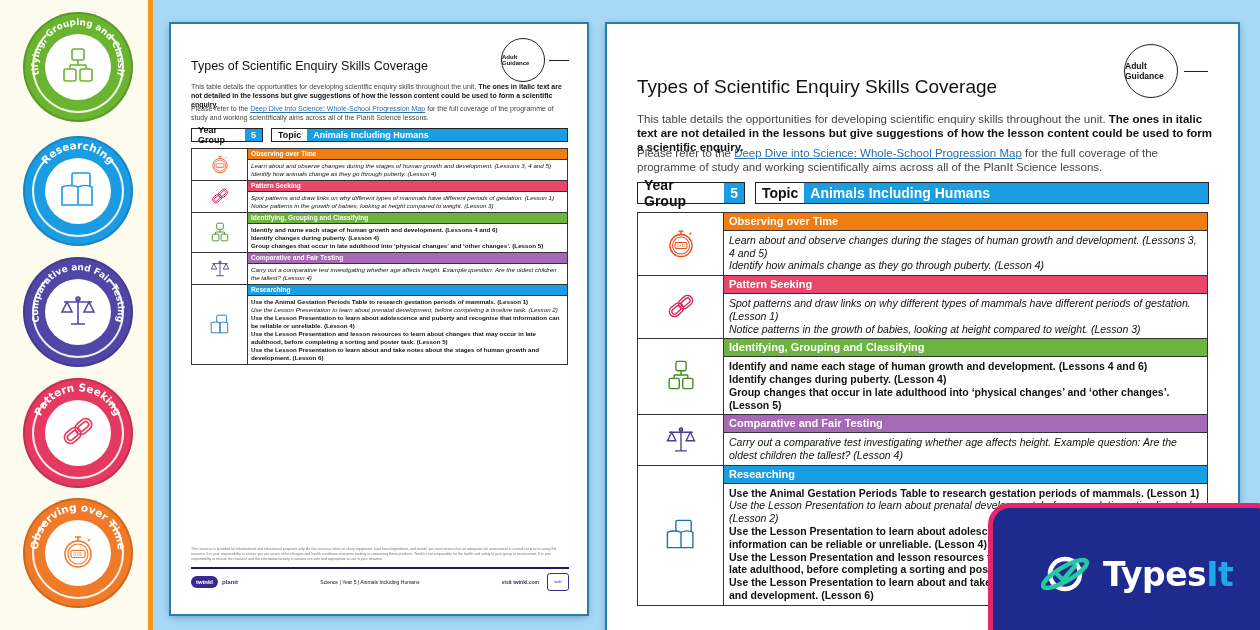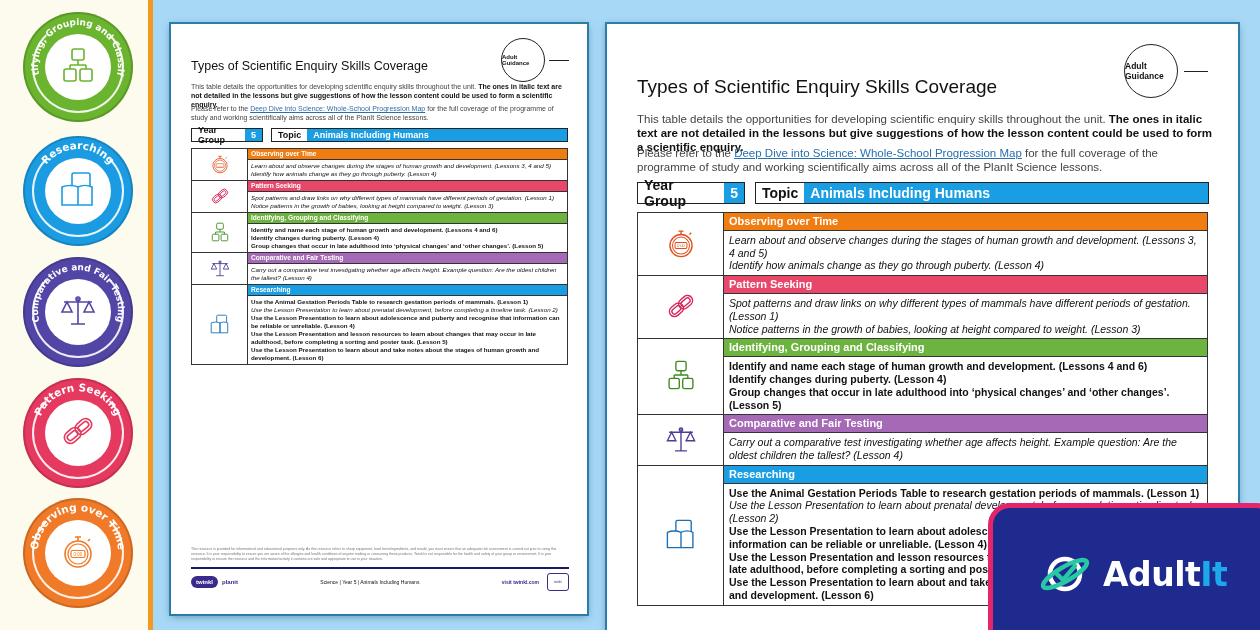--- a/index.html
+++ b/index.html
@@ -424,15 +424,15 @@
     </table>
 </div>
 
 <div class="planit">
   <div class="brand">
     <svg width="52" height="44" viewBox="0 0 52 44">
       <circle cx="24" cy="22" r="15" fill="none" stroke="#fff" stroke-width="4.5"></circle>
       <ellipse cx="24" cy="22" rx="25" ry="7" transform="rotate(-30 24 22)" fill="none" stroke="#28c7a5" stroke-width="4.5"></ellipse>
       <path d="M16 22 L22 28 L34 14" fill="none" stroke="#28c7a5" stroke-width="4.5" stroke-linecap="round" stroke-linejoin="round"></path>
     </svg>
-    <span class="word"><span>Adult</span><span class="it2">It</span></span>
+    <span class="word"><span>Types</span><span class="it2">It</span></span>
   </div>
 </div>
 
 </body></html>

